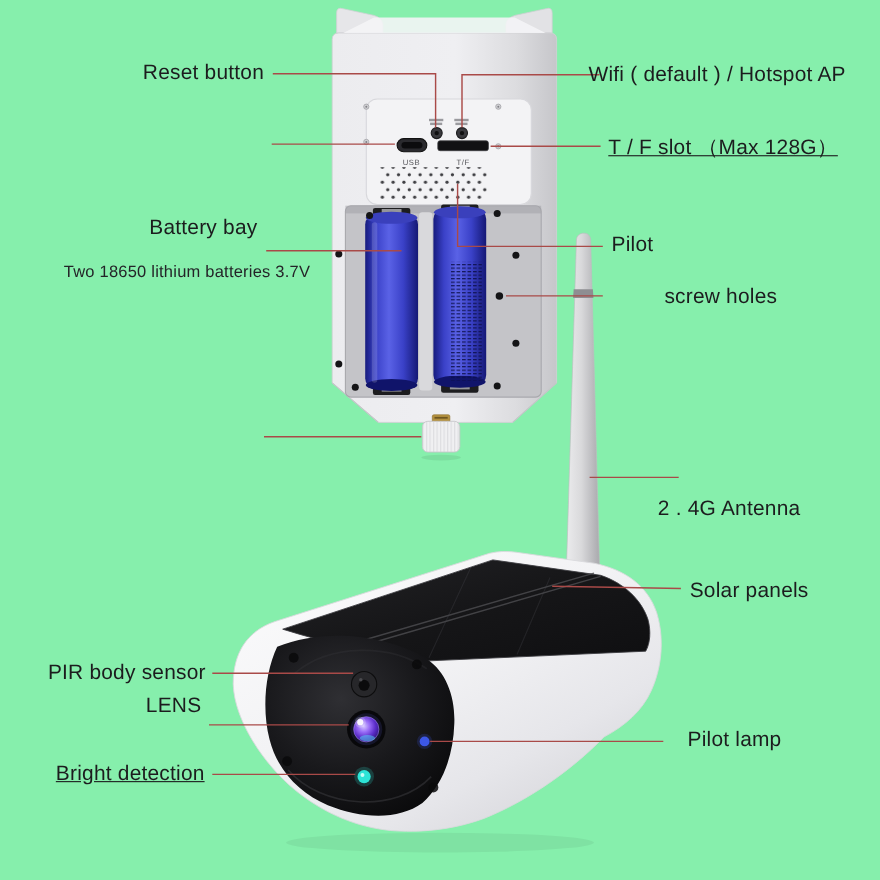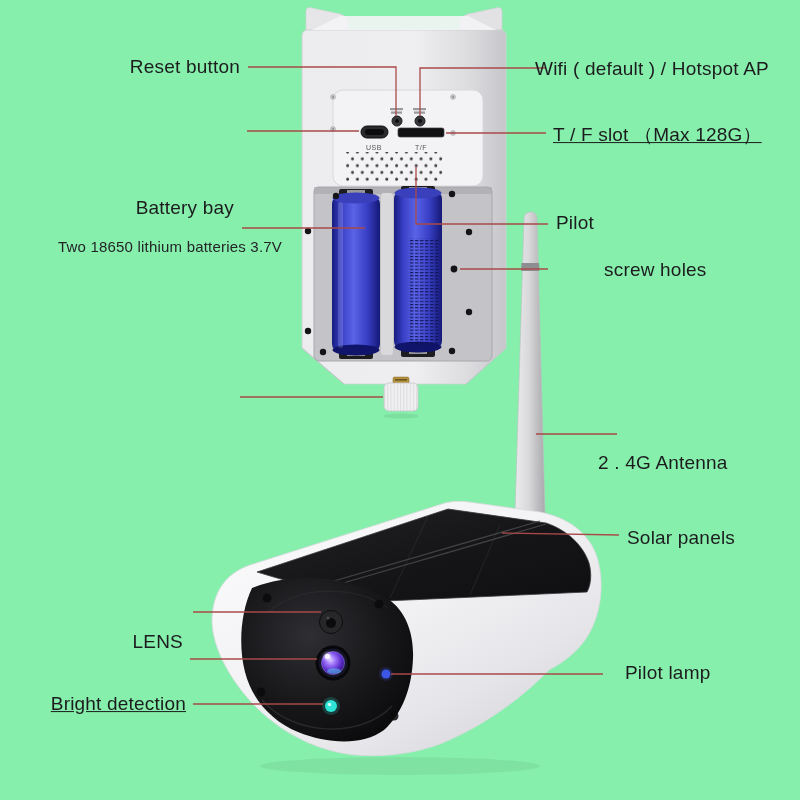--- a/index.html
+++ b/index.html
@@ -242,17 +242,18 @@
 
 <div class="lbl" style="right:560px;top:67px;">Reset button</div>
 <div class="lbl" style="left:535px;top:69px;">Wifi ( default ) / Hotspot AP</div>
 <div class="lbl" style="left:553px;top:135px;text-decoration:underline;">T / F slot （Max 128G）</div>
 <div class="lbl" style="right:566px;top:208px;">Battery bay</div>
 <div class="lbl small" style="right:518px;top:247px;">Two 18650 lithium batteries 3.7V</div>
 <div class="lbl" style="left:556px;top:223px;">Pilot</div>
 <div class="lbl" style="left:576px;top:270px;margin-left:28px;">screw holes</div>
 <div class="lbl" style="left:598px;top:435px;margin-top:28px;">2 . 4G Antenna</div>
 <div class="lbl" style="left:627px;top:538px;">Solar panels</div>
+<div class="lbl" style="right:613px;top:612px;">PIR body sensor</div>
 <div class="lbl" style="right:617px;top:642px;">LENS</div>
 <div class="lbl" style="right:614px;top:704px;text-decoration:underline;">Bright detection</div>
 <div class="lbl" style="left:625px;top:673px;">Pilot lamp</div>
 
 </div>
 
 </body></html>

